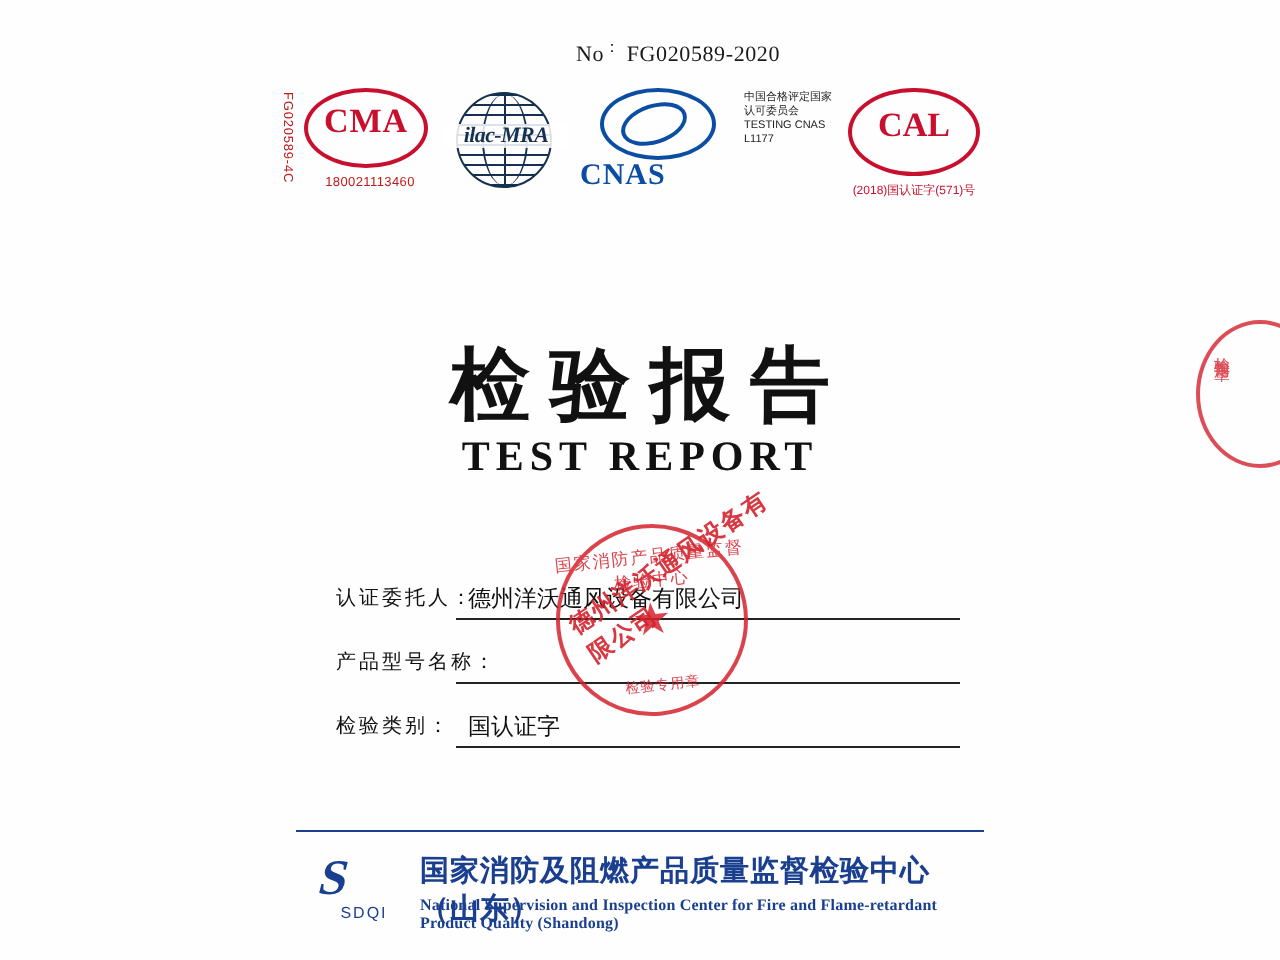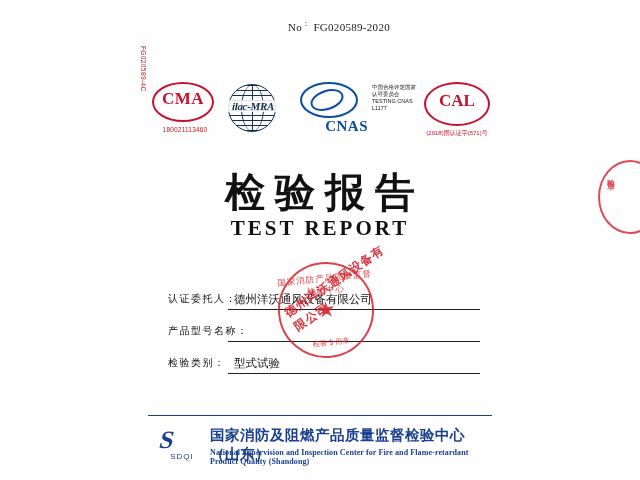--- a/index.html
+++ b/index.html
@@ -44,21 +44,20 @@
   .logos {
     position: absolute;
     top: 44px;
     left: 140px;
     width: 300px;
     height: 62px;
   }
   .logo {
     position: absolute;
     top: 0;
-    margin-top: 38px;
   }
 
   
   .vcode {
     position: absolute;
     left: 0px;
     top: 2px;
     height: 58px;
     writing-mode: vertical-rl;
     font-size: 6.5px;
@@ -170,21 +169,21 @@
     width: 34px; height: 20px;
     border: 2px solid #0b4da2;
     border-radius: 50%;
     transform: rotate(-18deg);
     box-sizing: border-box;
   }
   .cnas .label {
     position: absolute;
     left: 0; top: 36px;
     width: 78px;
-    text-align: right;
+    text-align: left;
     font-size: 15px;
     font-weight: bold;
     color: #0b4da2;
     font-family: "Liberation Serif", serif;
     letter-spacing: 0.5px;
   }
 
   
   .cnas-text {
     left: 232px;
@@ -471,21 +470,21 @@
       <span class="lab">认证委托人：</span>
       <span class="val">德州洋沃通风设备有限公司</span>
       <span class="rule"></span>
     </div>
     <div class="field">
       <span class="lab">产品型号名称：</span>
       <span class="rule"></span>
     </div>
     <div class="field">
       <span class="lab">检验类别：</span>
-      <span class="val">型式试验</span>
+      <span class="val">国认证字</span>
       <span class="rule"></span>
     </div>
   </div>
 
   <div class="seal-round">
     <div class="arc-top">国家消防产品质量监督检验中心</div>
     <div class="star">★</div>
     <div class="arc-bottom">检验专用章</div>
   </div>
 

